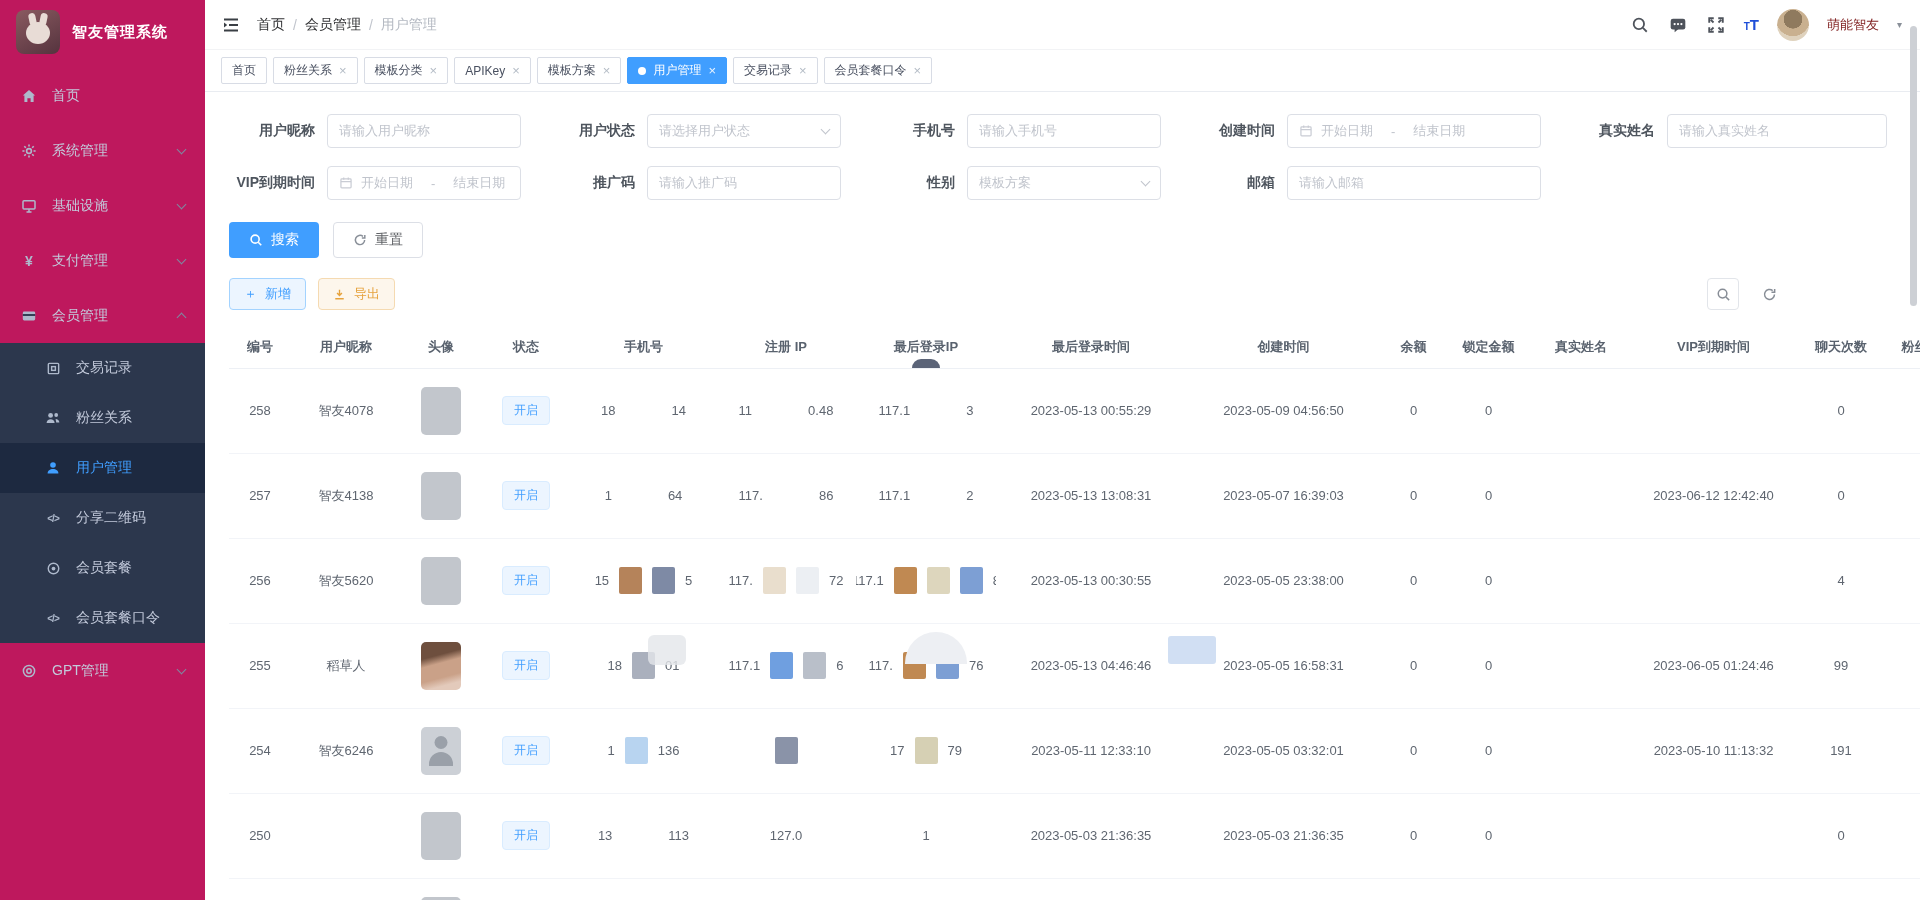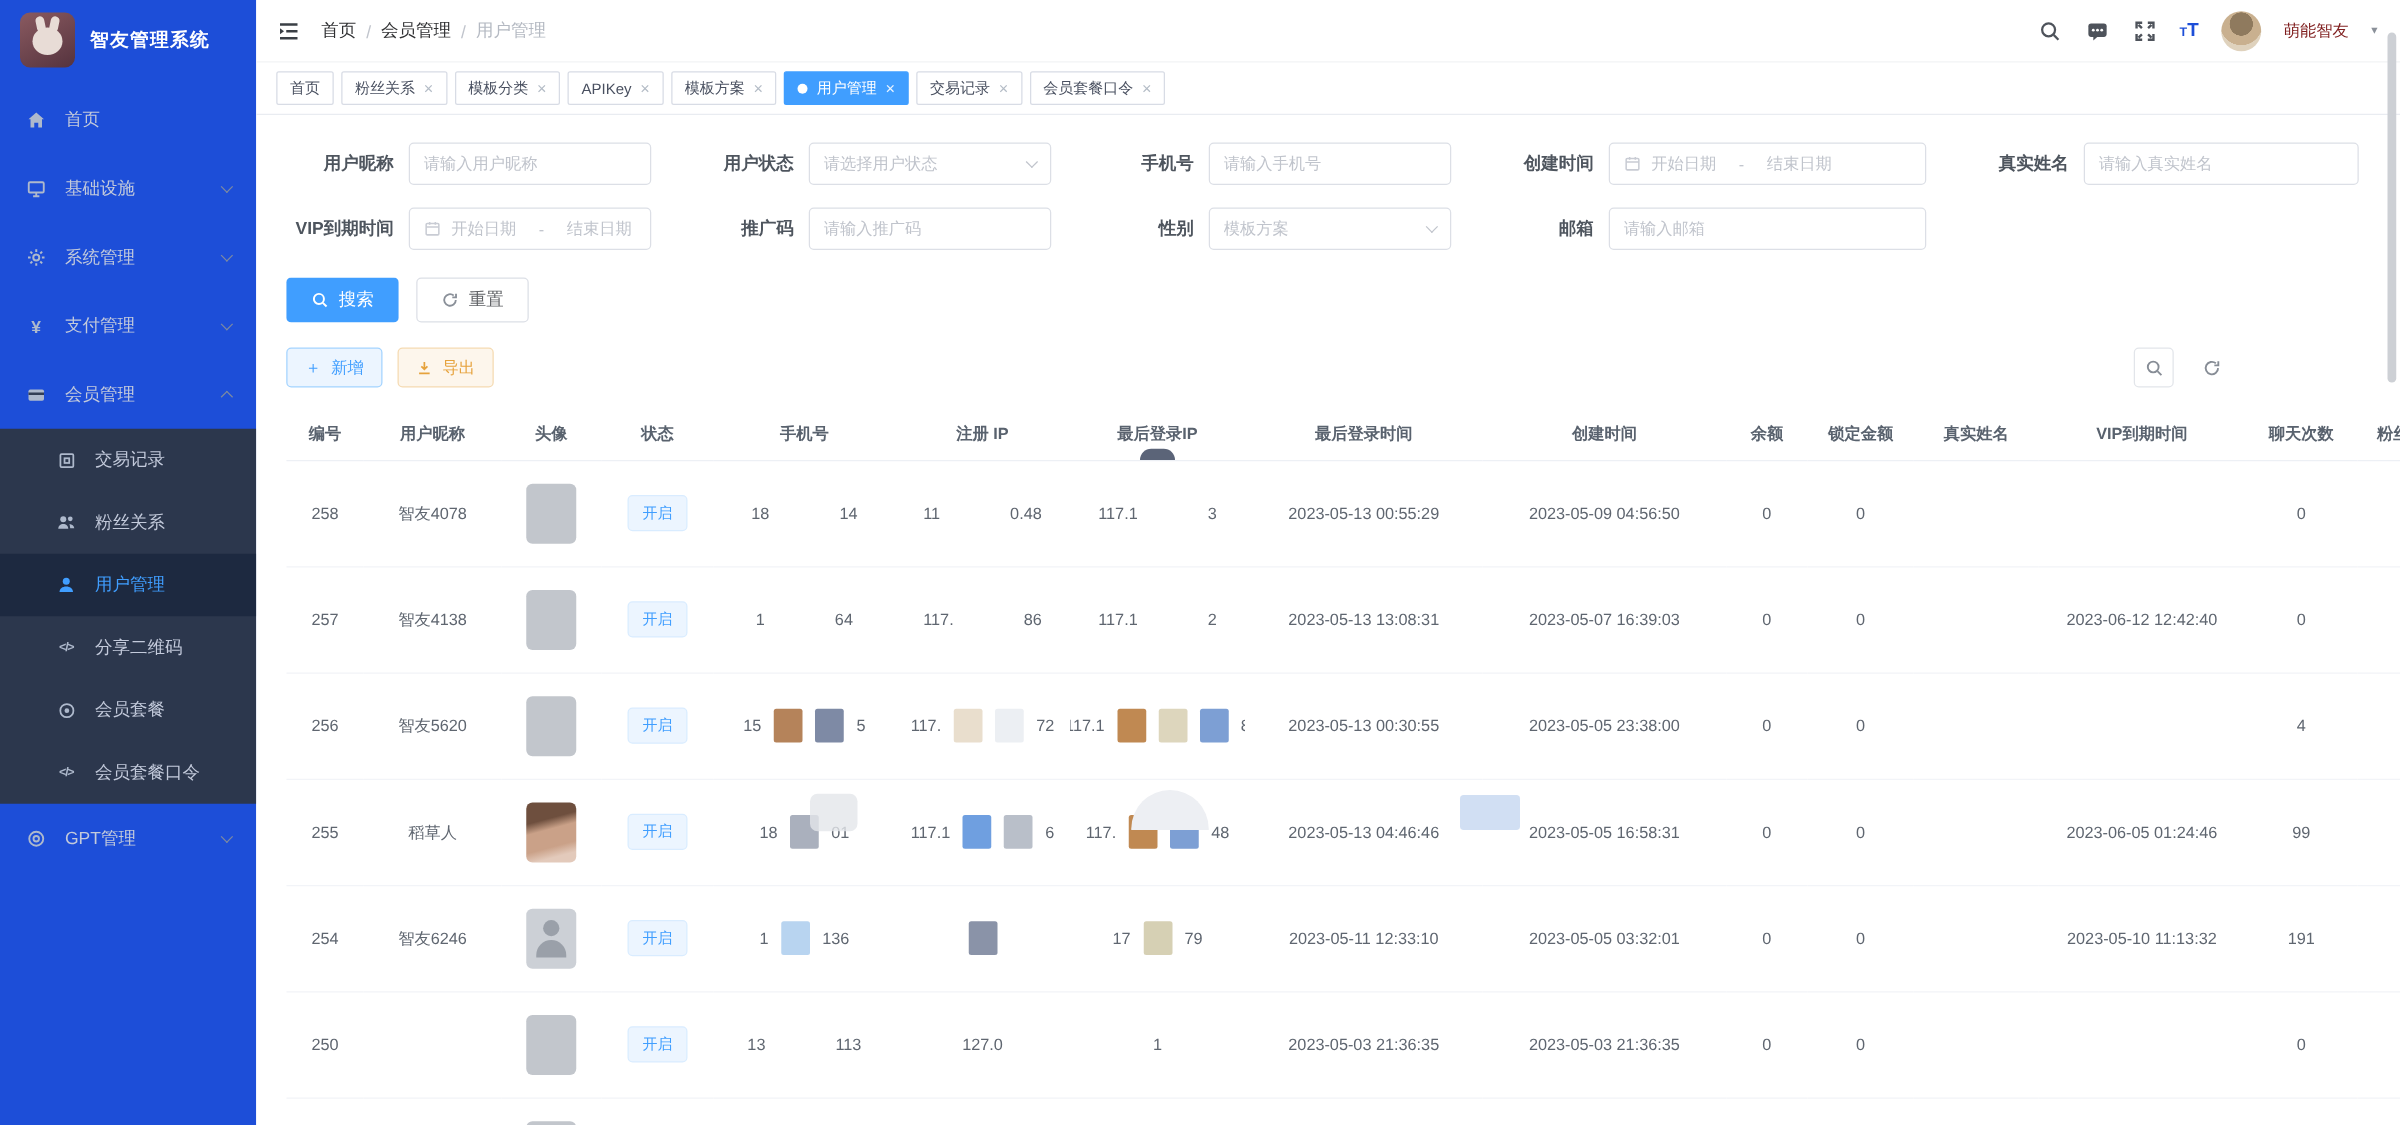--- a/index.html
+++ b/index.html
@@ -1,21 +1,21 @@
 <!DOCTYPE html>
 <html><head>
 <meta charset="utf-8">
 <title>智友管理系统</title>
 <style>
   * { box-sizing: border-box; margin: 0; padding: 0; }
   html,body { width:1920px; height:900px; overflow:hidden; }
   body { font-family:"Liberation Sans","DejaVu Sans",sans-serif; background:#fff; display:flex; font-size:14px; color:#606266; }
 
   
-  .sidebar { width:205px; min-width:205px; background:#1d4ed8; color:#c3cadb; display:flex; flex-direction:column; }
+  .sidebar { width:205px; min-width:205px; background:#be185d; color:#c3cadb; display:flex; flex-direction:column; }
   .logo { height:64px; display:flex; align-items:center; gap:12px; padding:0 16px; }
   .logo-avatar { width:44px; height:44px; border-radius:8px; background:linear-gradient(150deg,#8a5a60,#55333e); position:relative; overflow:hidden; flex:none; }
   .logo-avatar .rab-face { position:absolute; left:10px; top:12px; width:24px; height:22px; border-radius:50%; background:#e8dcd6; }
   .logo-avatar .rab-ear1,.logo-avatar .rab-ear2 { position:absolute; top:3px; width:7px; height:13px; border-radius:4px; background:#e8dcd6; }
   .logo-avatar .rab-ear1 { left:13px; transform:rotate(-12deg); }
   .logo-avatar .rab-ear2 { left:24px; transform:rotate(12deg); }
   .logo-title { color:#fff; font-weight:bold; font-size:15px; letter-spacing:1px; white-space:nowrap; }
   .menu { flex:1; padding-top:4px; font-size:14px; }
   .menu-item { height:55px; display:flex; align-items:center; gap:14px; padding:0 20px; cursor:pointer; white-space:nowrap; }
   .mi-icon { width:18px; height:18px; display:flex; align-items:center; justify-content:center; color:#aeb9cc; flex:none; font-size:14px; }
@@ -119,36 +119,36 @@
     <div class="menu-item">
       <span class="mi-icon">
           <svg width="16" height="16" viewBox="0 0 16 16">
             <path d="M8 2 L14.2 7.4 H12.6 V14 H9.6 V10.2 H6.4 V14 H3.4 V7.4 H1.8 Z" fill="currentColor"></path>
           </svg>
         </span>
       <span>首页</span>
     </div>
     <div class="menu-item">
       <span class="mi-icon">
+          <svg width="16" height="16" viewBox="0 0 16 16" fill="none" stroke="currentColor" stroke-width="1.6">
+            <circle cx="8" cy="8" r="2.4"></circle>
+            <path d="M8 1.4v2.1M8 12.5v2.1M1.4 8h2.1M12.5 8h2.1M3.3 3.3l1.5 1.5M11.2 11.2l1.5 1.5M12.7 3.3l-1.5 1.5M4.8 11.2l-1.5 1.5"></path>
+          </svg>
+        </span>
+      <span>系统管理</span>
+      <span class="chev"></span>
+    </div>
+    <div class="menu-item">
+      <span class="mi-icon">
           <svg width="16" height="16" viewBox="0 0 16 16" fill="none" stroke="currentColor" stroke-width="1.5">
             <rect x="2" y="2.8" width="12" height="8.2" rx="1"></rect>
             <path d="M5.5 14h5M8 11v3"></path>
           </svg>
         </span>
       <span>基础设施</span>
-      <span class="chev"></span>
-    </div>
-    <div class="menu-item">
-      <span class="mi-icon">
-          <svg width="16" height="16" viewBox="0 0 16 16" fill="none" stroke="currentColor" stroke-width="1.6">
-            <circle cx="8" cy="8" r="2.4"></circle>
-            <path d="M8 1.4v2.1M8 12.5v2.1M1.4 8h2.1M12.5 8h2.1M3.3 3.3l1.5 1.5M11.2 11.2l1.5 1.5M12.7 3.3l-1.5 1.5M4.8 11.2l-1.5 1.5"></path>
-          </svg>
-        </span>
-      <span>系统管理</span>
       <span class="chev"></span>
     </div>
     <div class="menu-item">
       <span class="mi-icon" style="font-weight:bold;">¥</span>
       <span>支付管理</span>
       <span class="chev"></span>
     </div>
     <div class="menu-item">
       <span class="mi-icon">
           <svg width="16" height="16" viewBox="0 0 16 16">
@@ -595,21 +595,21 @@
                   <span class="blob" style="background: rgb(111, 159, 224);"></span>
                   <span class="blob" style="background: rgb(185, 191, 201);"></span>
                   <span>6</span>
                 </div>
               </td>
               <td>
                 <div class="redact">
                   <span>117.</span>
                   <span class="blob" style="background: rgb(192, 137, 82);"></span>
                   <span class="blob" style="background: rgb(125, 159, 212);"></span>
-                  <span>48</span>
+                  <span>76</span>
                 </div>
               </td>
               <td>2023-05-13 04:46:46</td>
               <td>2023-05-05 16:58:31</td>
               <td>0</td>
               <td>0</td>
               <td></td>
               <td>2023-06-05 01:24:46</td>
               <td>99</td>
               <td></td>

